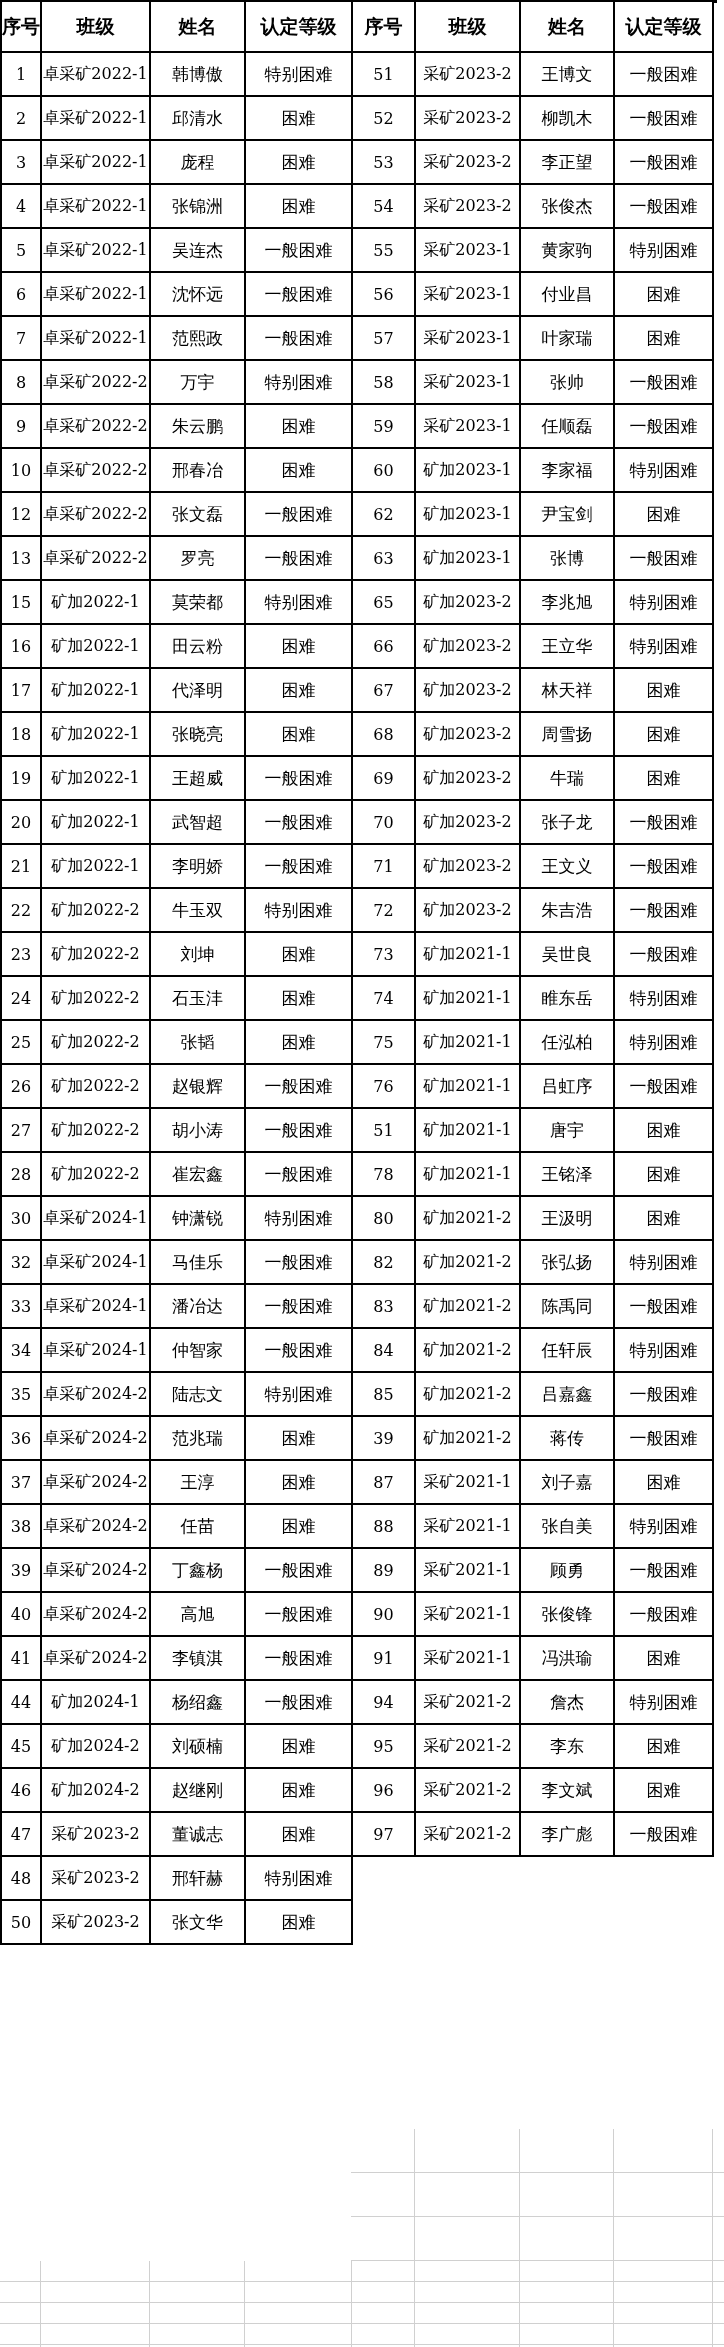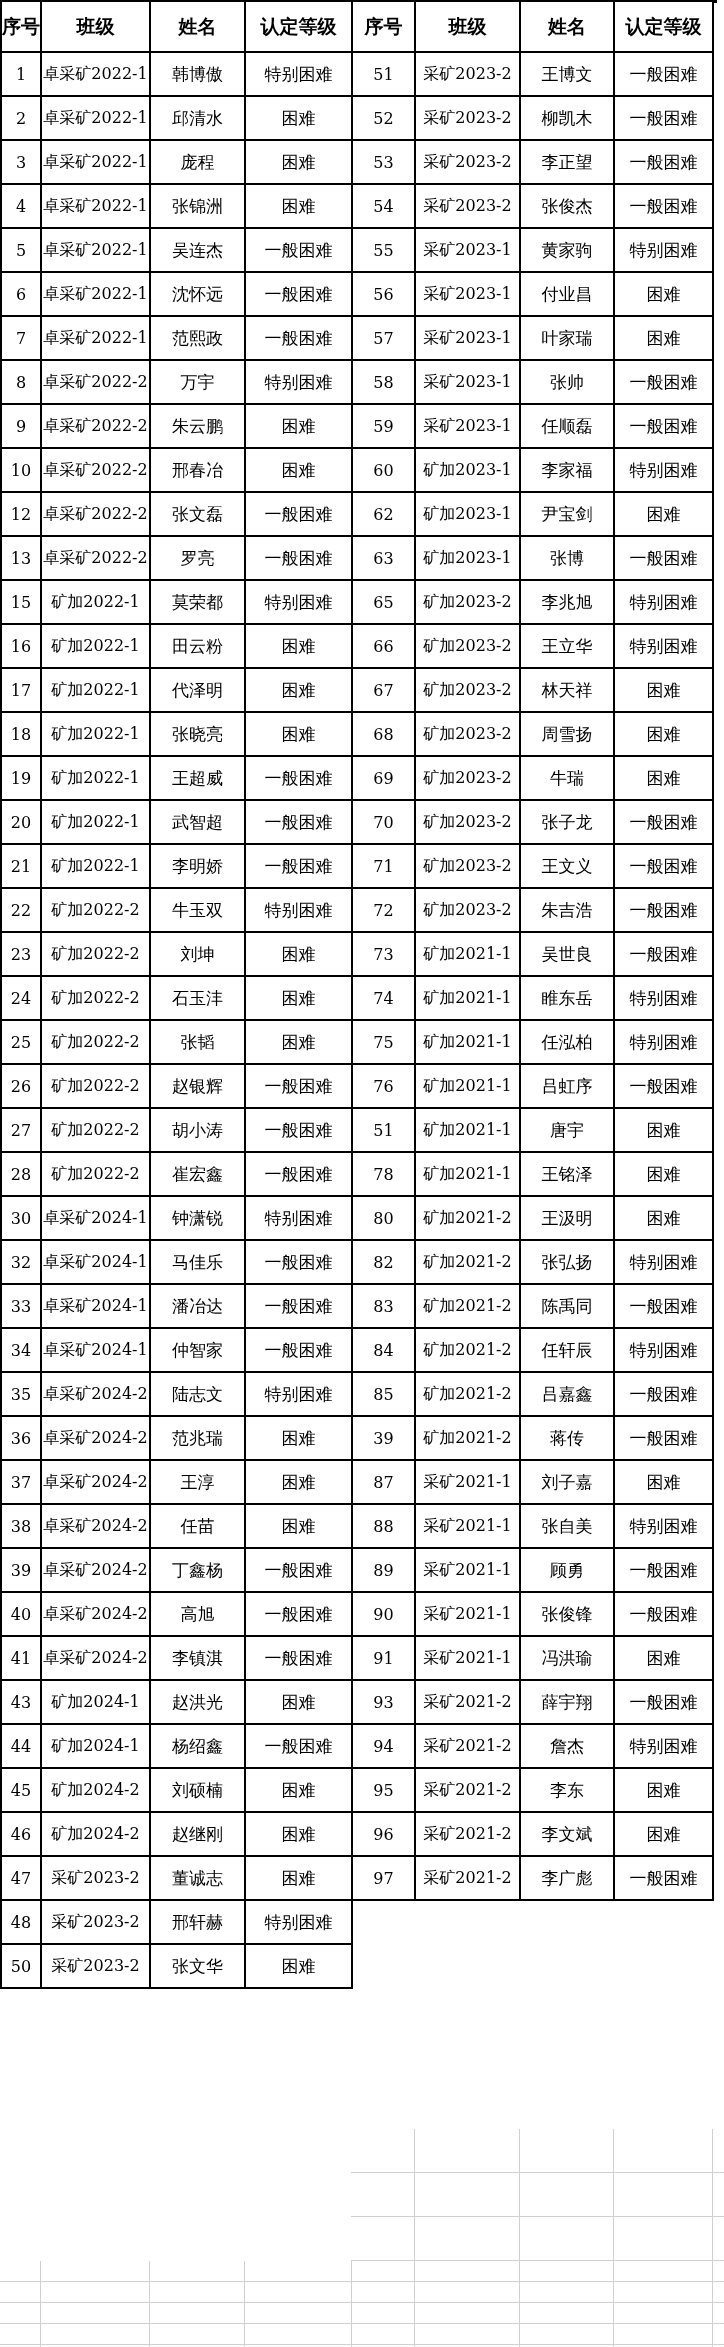--- a/index.html
+++ b/index.html
@@ -466,30 +466,20 @@
           <td class="seq">41</td>
           <td class="cls">卓采矿2024-2</td>
           <td class="nam">李镇淇</td>
           <td class="lvl">一般困难</td>
           <td class="seq">91</td>
           <td class="cls">采矿2021-1</td>
           <td class="nam">冯洪瑜</td>
           <td class="lvl">困难</td>
         </tr>
         <tr>
-          <td class="seq">43</td>
-          <td class="cls">矿加2024-1</td>
-          <td class="nam">赵洪光</td>
-          <td class="lvl">困难</td>
-          <td class="seq">93</td>
-          <td class="cls">采矿2021-2</td>
-          <td class="nam">薛宇翔</td>
-          <td class="lvl">一般困难</td>
-        </tr>
-        <tr>
           <td class="seq">44</td>
           <td class="cls">矿加2024-1</td>
           <td class="nam">杨绍鑫</td>
           <td class="lvl">一般困难</td>
           <td class="seq">94</td>
           <td class="cls">采矿2021-2</td>
           <td class="nam">詹杰</td>
           <td class="lvl">特别困难</td>
         </tr>
         <tr>

